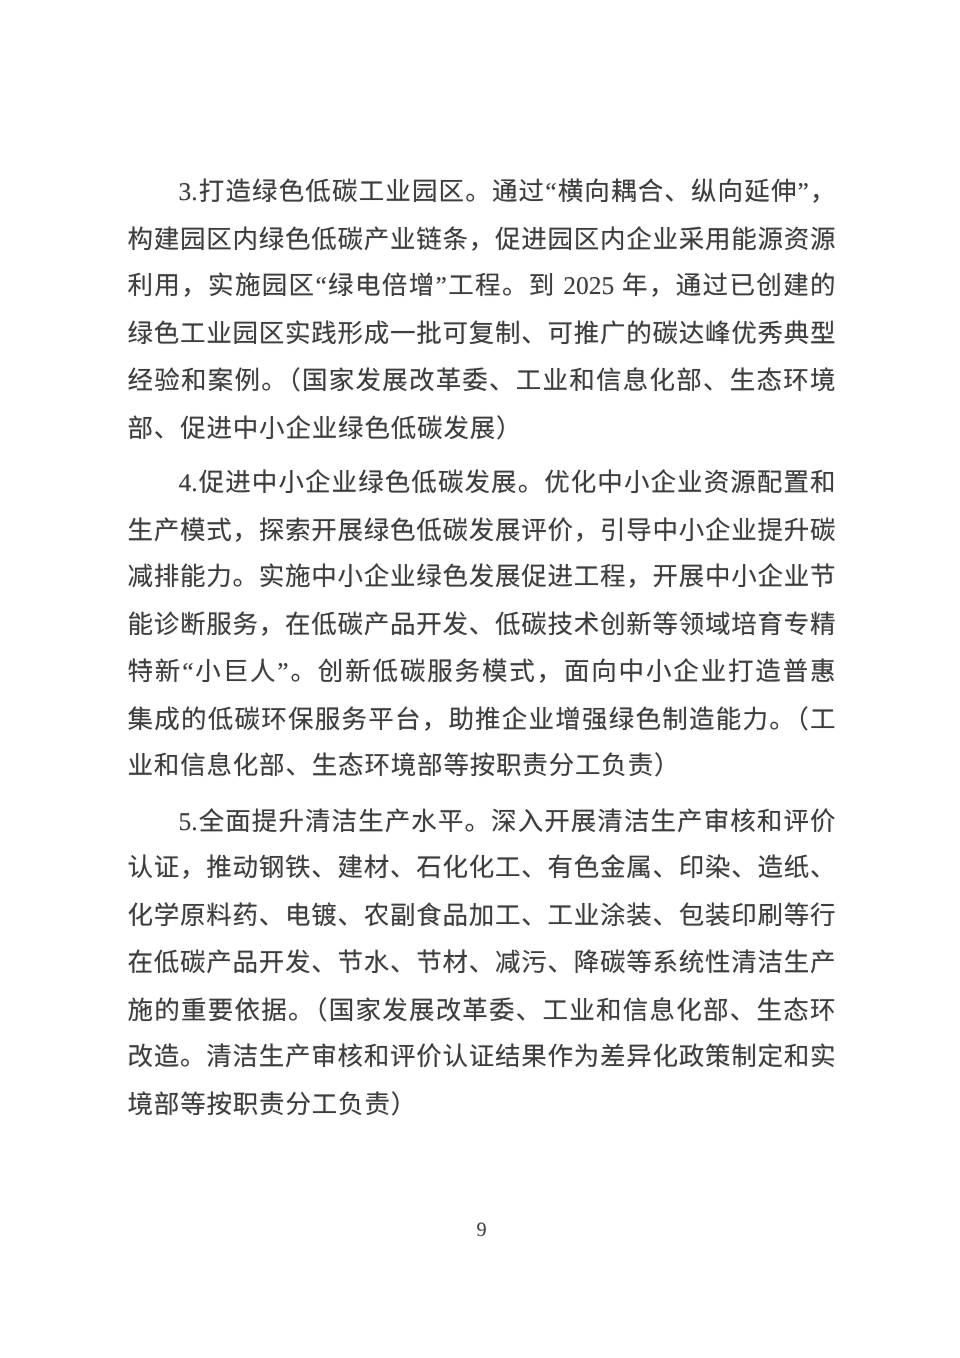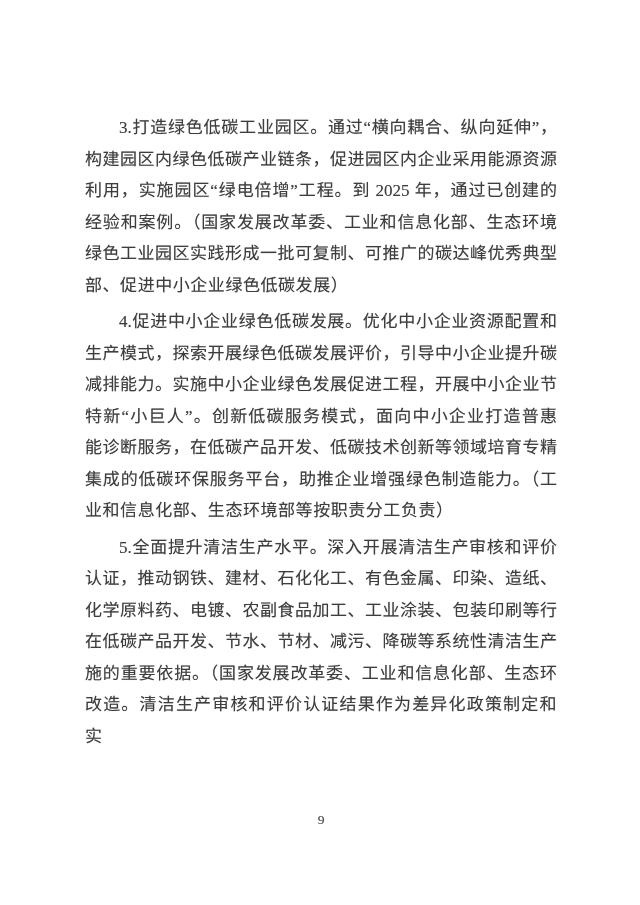--- a/index.html
+++ b/index.html
@@ -56,36 +56,37 @@
 </style>
 </head>
 <body>
 
 <div class="page">
   <div class="text-block">
       <div class="para">
         <div class="line">3.打造绿色低碳工业园区。通过“横向耦合、纵向延伸”，</div>
         <div class="line">构建园区内绿色低碳产业链条，促进园区内企业采用能源资源</div>
         <div class="line">利用，实施园区“绿电倍增”工程。到 2025 年，通过已创建的</div>
+        <div class="line">绿色工业园区实践形成一批可复制、可推广的碳达峰优秀典型</div>
         <div class="line">经验和案例。（国家发展改革委、工业和信息化部、生态环境</div>
-        <div class="line">绿色工业园区实践形成一批可复制、可推广的碳达峰优秀典型</div>
         <div class="line">部、促进中小企业绿色低碳发展）</div>
       </div>
       <div class="para">
         <div class="line">4.促进中小企业绿色低碳发展。优化中小企业资源配置和</div>
         <div class="line">生产模式，探索开展绿色低碳发展评价，引导中小企业提升碳</div>
         <div class="line">减排能力。实施中小企业绿色发展促进工程，开展中小企业节</div>
+        <div class="line">能诊断服务，在低碳产品开发、低碳技术创新等领域培育专精</div>
         <div class="line">特新“小巨人”。创新低碳服务模式，面向中小企业打造普惠</div>
-        <div class="line">能诊断服务，在低碳产品开发、低碳技术创新等领域培育专精</div>
         <div class="line">集成的低碳环保服务平台，助推企业增强绿色制造能力。（工</div>
         <div class="line">业和信息化部、生态环境部等按职责分工负责）</div>
       </div>
       <div class="para">
         <div class="line">5.全面提升清洁生产水平。深入开展清洁生产审核和评价</div>
         <div class="line">认证，推动钢铁、建材、石化化工、有色金属、印染、造纸、</div>
         <div class="line">化学原料药、电镀、农副食品加工、工业涂装、包装印刷等行</div>
         <div class="line">在低碳产品开发、节水、节材、减污、降碳等系统性清洁生产</div>
         <div class="line">施的重要依据。（国家发展改革委、工业和信息化部、生态环</div>
         <div class="line">改造。清洁生产审核和评价认证结果作为差异化政策制定和实</div>
+        <div class="line">境部等按职责分工负责）</div>
       </div>
     </div>
   <div class="page-number">9</div>
 </div>
 
 </body></html>

